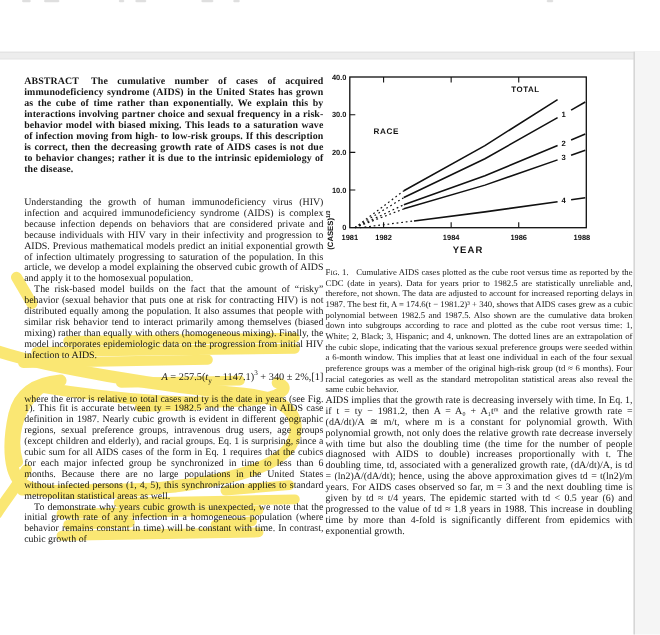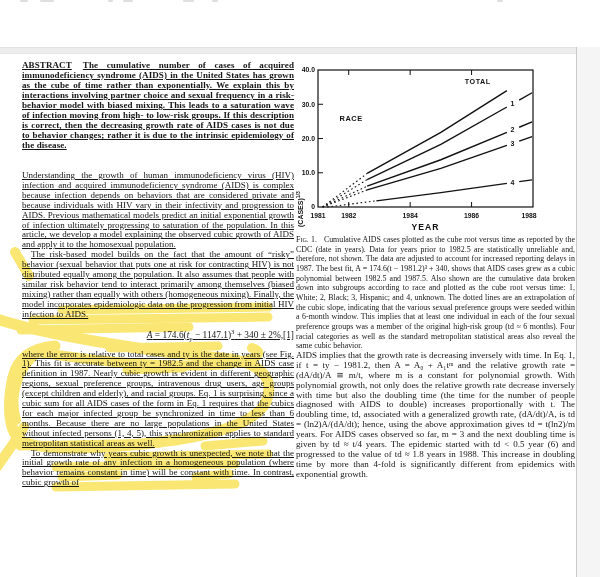--- a/index.html
+++ b/index.html
@@ -7,21 +7,21 @@
     width:600px;height:577px;position:relative;overflow:hidden;
     background:#ffffff;
     font-family:"Liberation Serif", serif;
     color:#161616;
   }
   .artifact{position:absolute;background:#b9b9b9;opacity:.45;height:2px;border-radius:1px;}
   #top-divider{position:absolute;left:0;top:47px;width:600px;height:5px;background:#ededed;border-top:1px solid #e2e2e2;border-bottom:1px solid #e6e6e6;}
   #right-gutter{position:absolute;left:576px;top:47px;width:24px;height:530px;background:#f5f5f5;border-left:1px solid #c9c9c9;}
 
   
-  #left-col{position:absolute;left:22px;top:60px;width:272px;text-decoration:underline;}
+  #left-col{position:absolute;left:22px;top:68px;width:272px;}
   #right-col{position:absolute;left:296px;top:55px;width:279px;}
 
   .abstract{
     font-weight:bold;font-size:9px;line-height:10px;text-align:justify;
     letter-spacing:.1px;
   }
   .abstract .abslabel{margin-right:11px;}
   .bodytxt{font-size:9px;line-height:9.9px;text-align:justify;}
   .bodytxt p{margin:0;}
   .bodytxt p.indent{text-indent:9px;}
@@ -31,21 +31,21 @@
   .eqrow .eqspacer{flex:1;}
   .eqrow .eqnum{margin-left:auto;}
   .eqrow i{font-style:italic;}
   .eqrow sub{font-size:6.5px;}
   .eqrow sup{font-size:6.5px;}
 
   
   #figure-block{position:relative;width:279px;height:180px;}
   #chart-svg{position:absolute;left:0;top:0;}
   #fig-caption{
-    margin-top:0;font-size:7.9px;line-height:9.65px;text-align:justify;
+    margin-top:8px;font-size:7.9px;line-height:9.65px;text-align:justify;
   }
   #fig-caption .figlabel{font-variant:small-caps;margin-right:7px;}
   #right-body{}
 
   
   #annotation-overlay{
     position:absolute;left:0;top:0;width:600px;height:577px;
     pointer-events:none;mix-blend-mode:multiply;
   }
 </style>
@@ -65,21 +65,21 @@
 
 <div id="left-col">
   <div class="abstract">
     <span class="abslabel">ABSTRACT</span><span>The cumulative number of cases of acquired immunodeficiency syndrome (AIDS) in the United States has grown as the cube of time rather than exponentially. We explain this by interactions involving partner choice and sexual frequency in a risk-behavior model with biased mixing. This leads to a saturation wave of infection moving from high- to low-risk groups. If this description is correct, then the decreasing growth rate of AIDS cases is not due to behavior changes; rather it is due to the intrinsic epidemiology of the disease.</span>
   </div>
   <div id="left-body" class="bodytxt">
     <p>Understanding the growth of human immunodeficiency virus (HIV) infection and acquired immunodeficiency syndrome (AIDS) is complex because infection depends on behaviors that are considered private and because individuals with HIV vary in their infectivity and progression to AIDS. Previous mathematical models predict an initial exponential growth of infection ultimately progressing to saturation of the population. In this article, we develop a model explaining the observed cubic growth of AIDS and apply it to the homosexual population.</p>
     <p class="indent">The risk-based model builds on the fact that the amount of “risky” behavior (sexual behavior that puts one at risk for contracting HIV) is not distributed equally among the population. It also assumes that people with similar risk behavior tend to interact primarily among themselves (biased mixing) rather than equally with others (homogeneous mixing). Finally, the model incorporates epidemiologic data on the progression from initial HIV infection to AIDS.</p>
     <div class="eqrow">
       <span class="eqspacer"></span>
-      <span><i>A</i><span> = 174.6(</span><i>t</i><sub>y</sub><span> − 1147.1)</span><sup>3</sup><span> + 340 ± 2%,</span></span>
+      <span><i>A</i><span> = 257.5(</span><i>t</i><sub>y</sub><span> − 1147.1)</span><sup>3</sup><span> + 340 ± 2%,</span></span>
       <span class="eqnum">[1]</span>
     </div>
     <p>where the error is relative to total cases and ty is the date in years (see Fig. 1). This fit is accurate between ty = 1982.5 and the change in AIDS case definition in 1987. Nearly cubic growth is evident in different geographic regions, sexual preference groups, intravenous drug users, age groups (except children and elderly), and racial groups. Eq. 1 is surprising, since a cubic sum for all AIDS cases of the form in Eq. 1 requires that the cubics for each major infected group be synchronized in time to less than 6 months. Because there are no large populations in the United States without infected persons (1, 4, 5), this synchronization applies to standard metropolitan statistical areas as well.</p>
     <p class="indent">To demonstrate why years cubic growth is unexpected, we note that the initial growth rate of any infection in a homogeneous population (where behavior remains constant in time) will be constant with time. In contrast, cubic growth of</p>
   </div>
 </div>
 
 <div id="right-col">
   <div id="figure-block">
     <svg id="chart-svg" width="281" height="185" viewBox="0 0 281 185">

